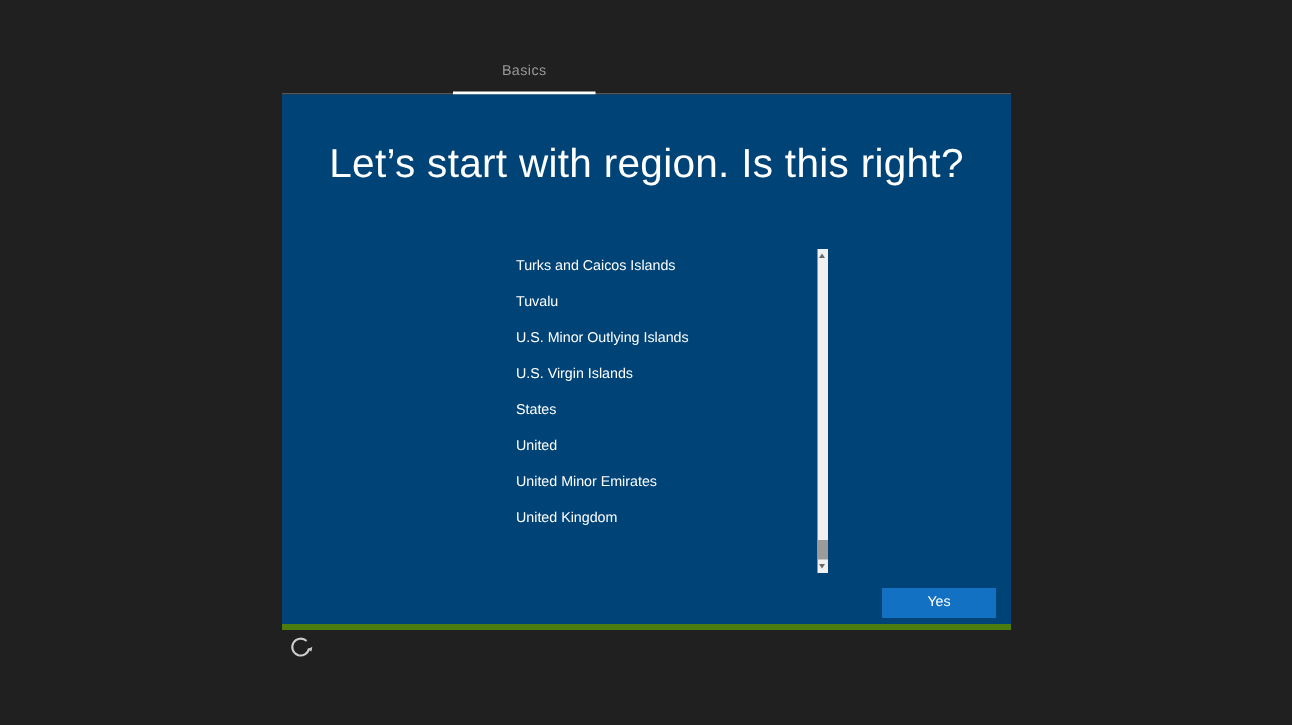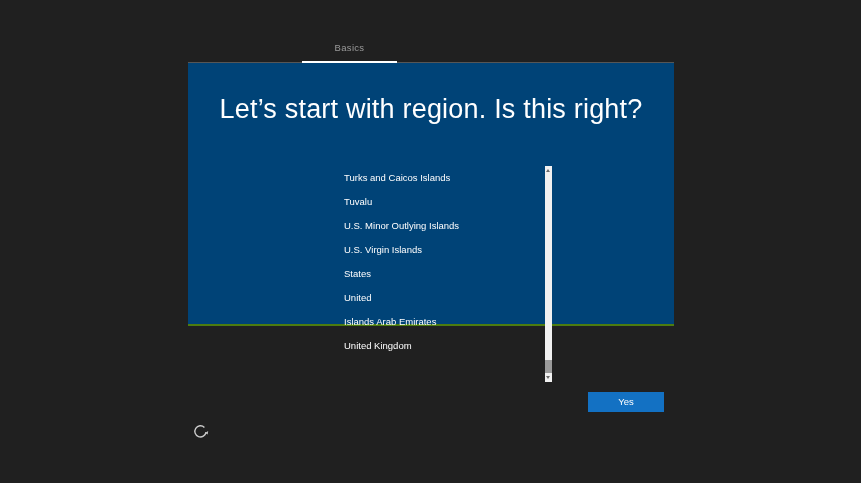--- a/index.html
+++ b/index.html
@@ -21,23 +21,23 @@
     position: absolute; left: 188px; top: 62px; width: 486px; height: 1px;
     background: #565656;
   }
   .active-step-underline {
     position: absolute; left: 302px; top: 61px; width: 95px; height: 2px;
     background: #ffffff;
   }
 
   
   .panel {
-    position: absolute; left: 188px; top: 63px; width: 486px; height: 263px;
+    position: absolute; left: 188px; top: 63px; width: 486px; height: 357px;
     background: var(--panel, #004377);
-    border-bottom: 2px solid #4d7c0f;
+    border-bottom: 4px solid #4d7c0f;
   }
   .title {
     position: absolute; left: 0; top: 31px; width: 486px;
     text-align: center; color: #ffffff;
     font-size: 27px; font-weight: 300; letter-spacing: 0.2px;
   }
 
   
   .region-list {
     position: absolute; left: 148px; top: 103px; width: 217px; height: 216px;
@@ -92,21 +92,21 @@
   <div class="title">Let’s start with region. Is this right?</div>
 
   <div class="region-list">
 
     <div class="region-item">Turks and Caicos Islands</div>
       <div class="region-item">Tuvalu</div>
       <div class="region-item">U.S. Minor Outlying Islands</div>
       <div class="region-item">U.S. Virgin Islands</div>
       <div class="region-item">States</div>
       <div class="region-item">United</div>
-      <div class="region-item">Islands Arab Emirates</div>
+      <div class="region-item">United Minor Emirates</div>
       <div class="region-item">United Kingdom</div>
       <div class="scrollbar">
       <div class="scroll-arrow up"></div>
       <div class="scroll-thumb"></div>
       <div class="scroll-arrow down"></div>
     </div>
   </div>
 
   <button class="yes-button">Yes</button>
 </div>

